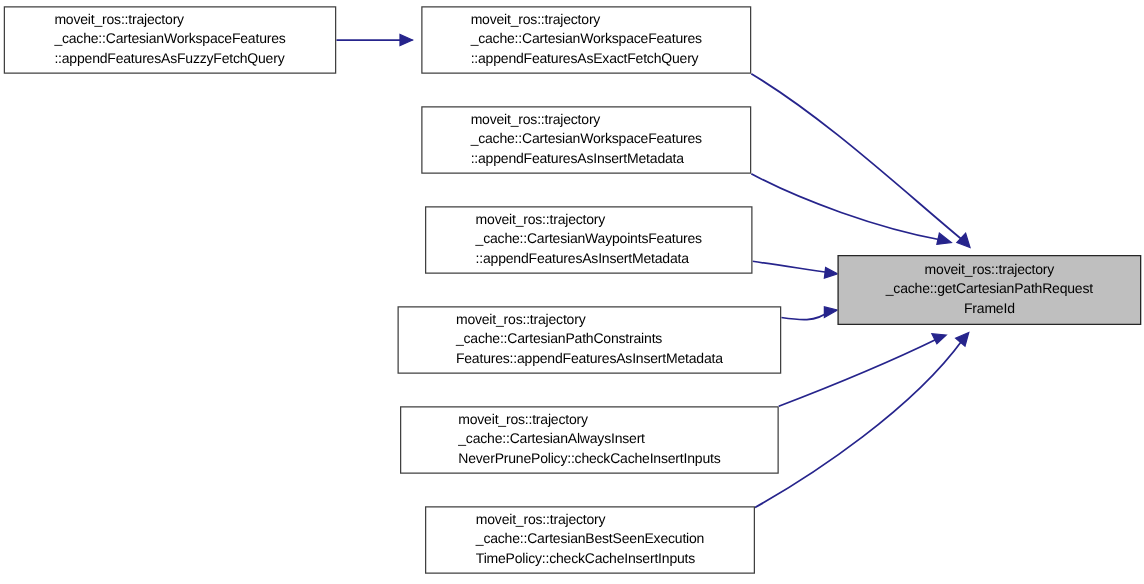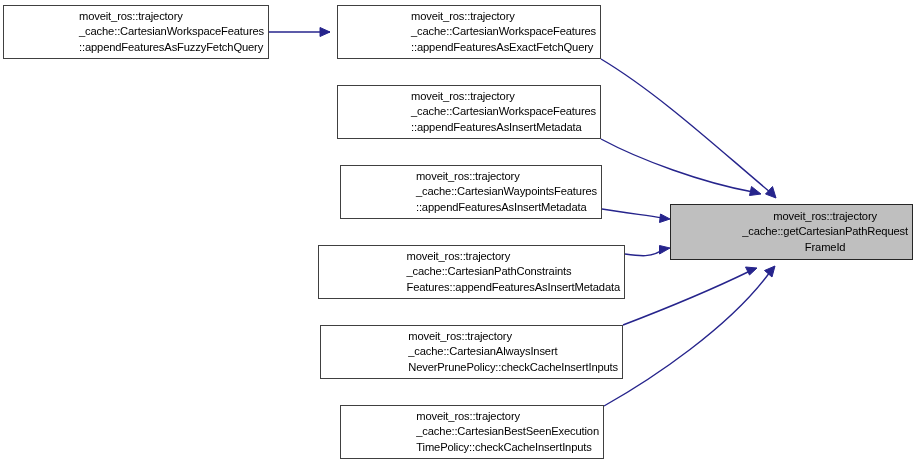--- a/index.html
+++ b/index.html
@@ -16,21 +16,21 @@
     overflow: hidden;
     font-family: "Liberation Sans", sans-serif;
   }
   .node {
     position: absolute;
     box-sizing: border-box;
     border: 1px solid #404040;
     background: #ffffff;
     display: flex;
     align-items: center;
-    justify-content: flex-end;
+    justify-content: center;
     padding: 2px 4px;
   }
   .node.highlight {
     background: #bfbfbf;
     border: 1px solid #262626;
   }
   .node-label {
     font-size: 11.2px;
     line-height: 15.2px;
     color: #000000;

